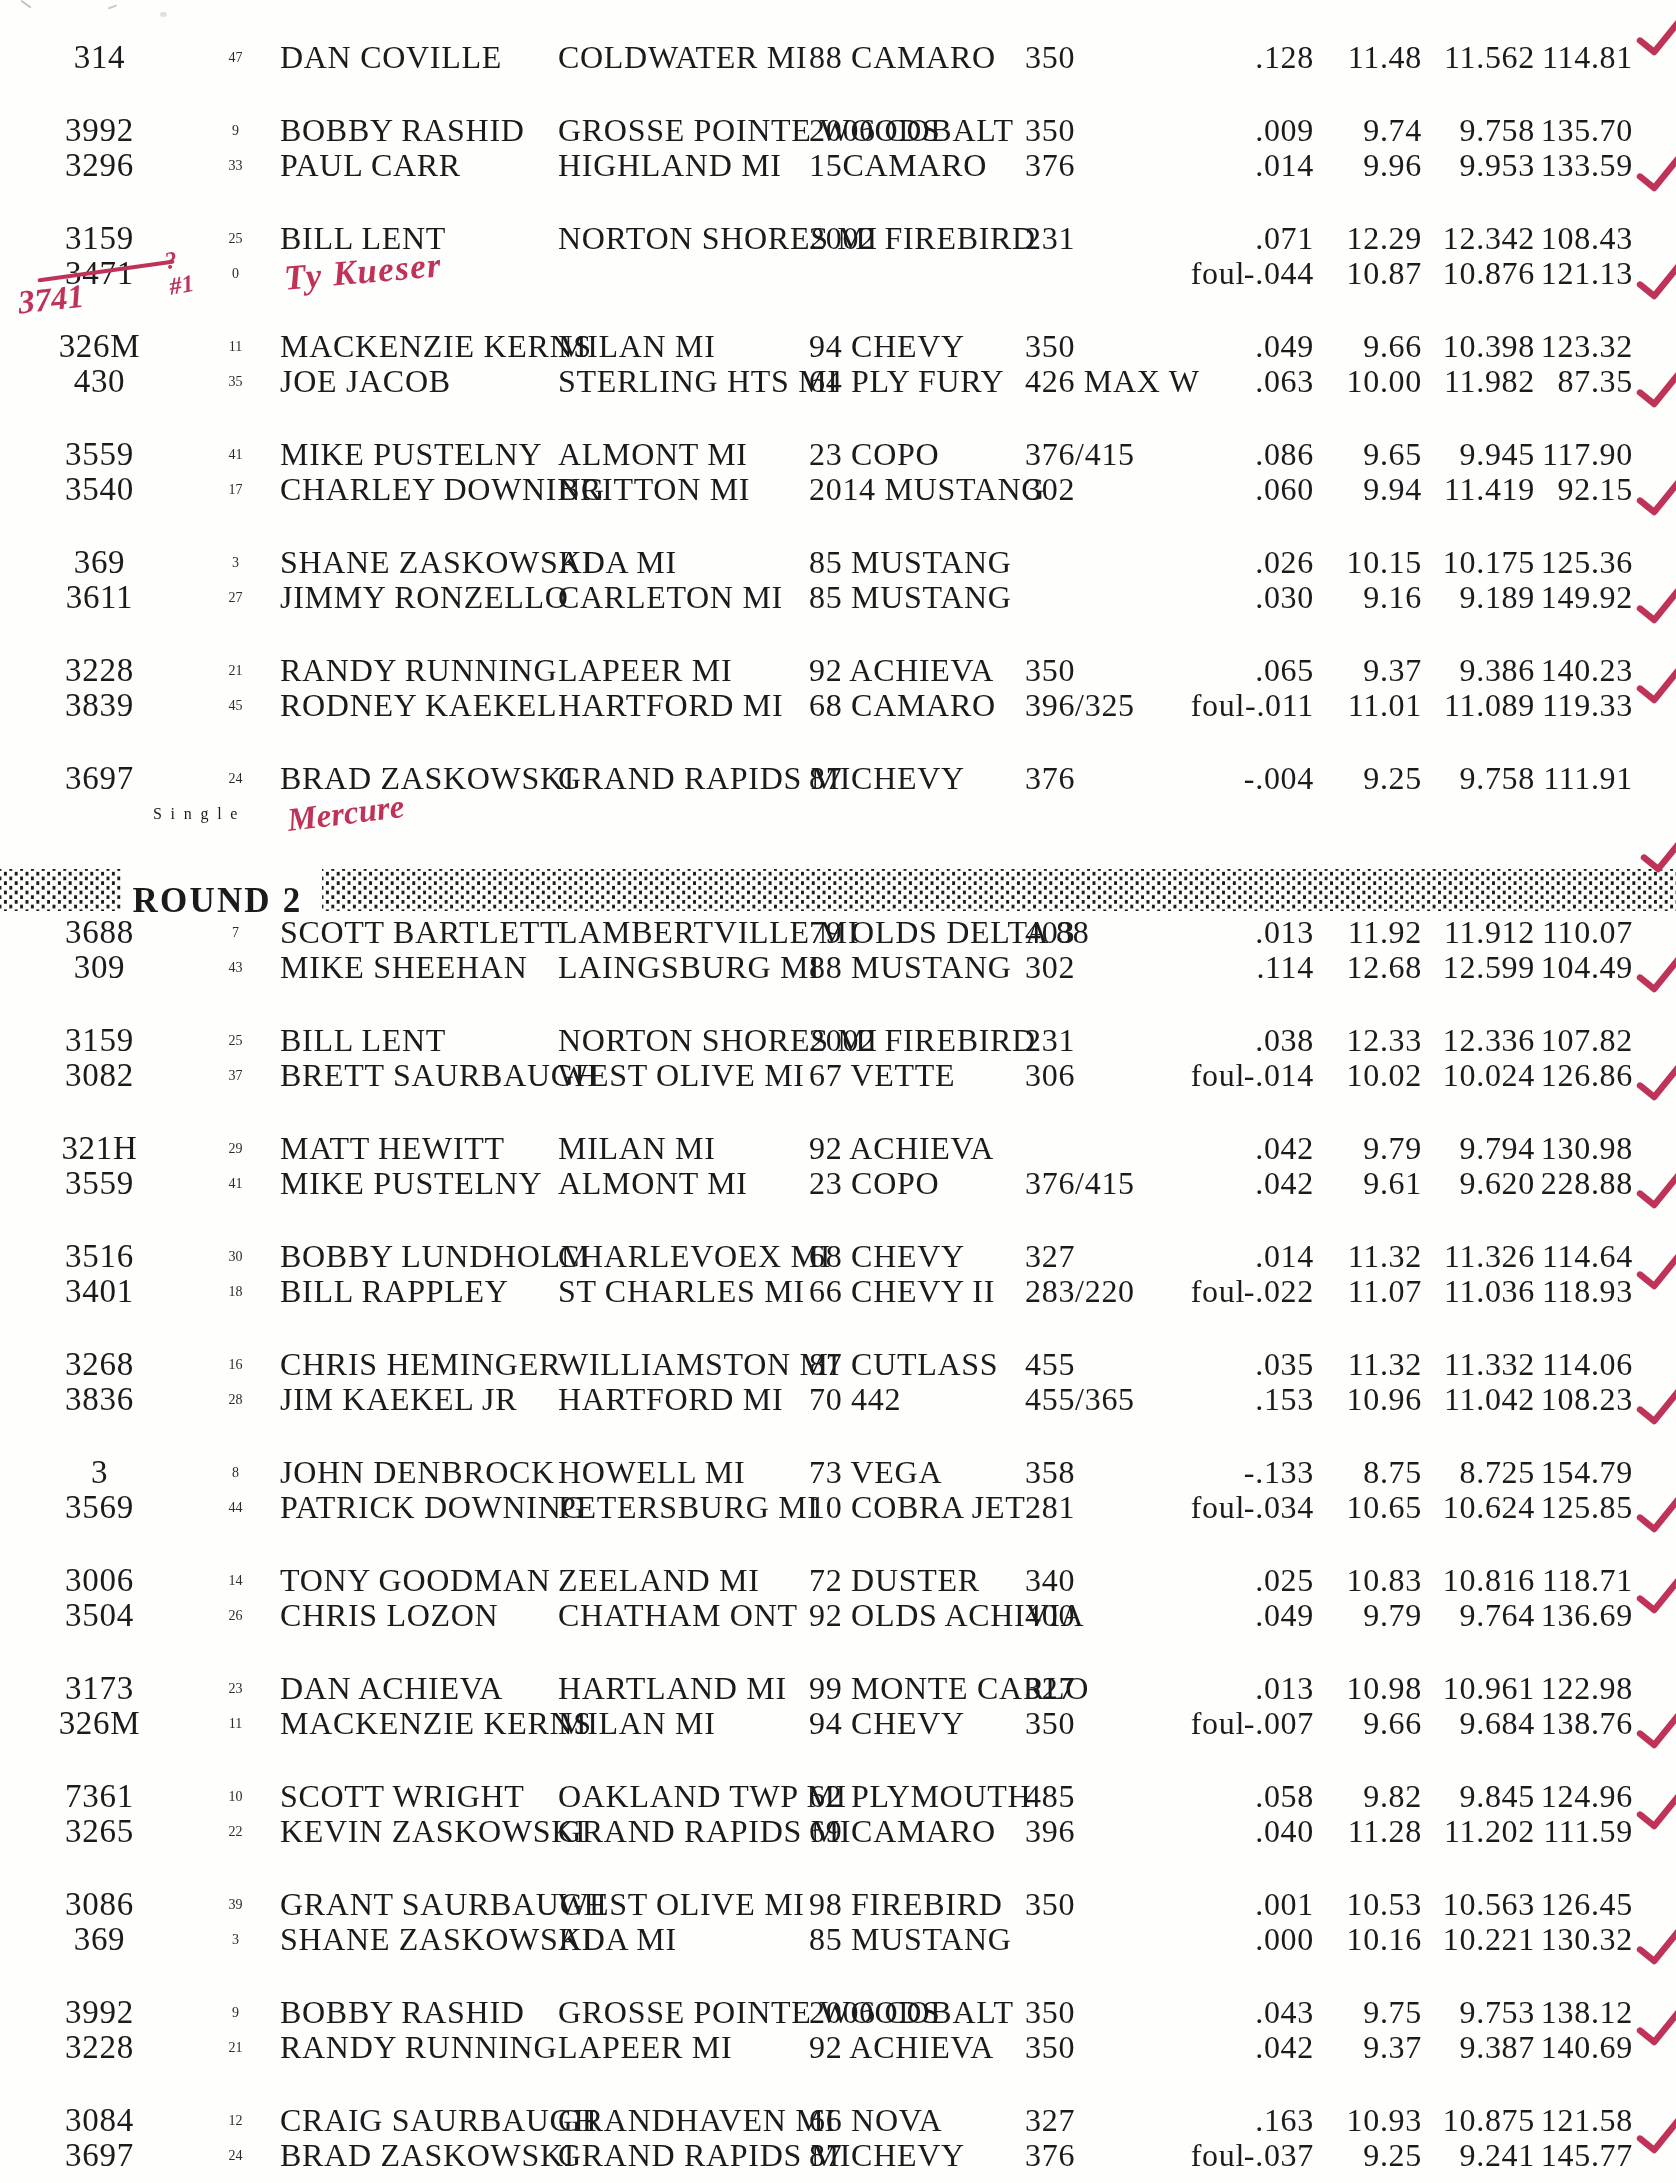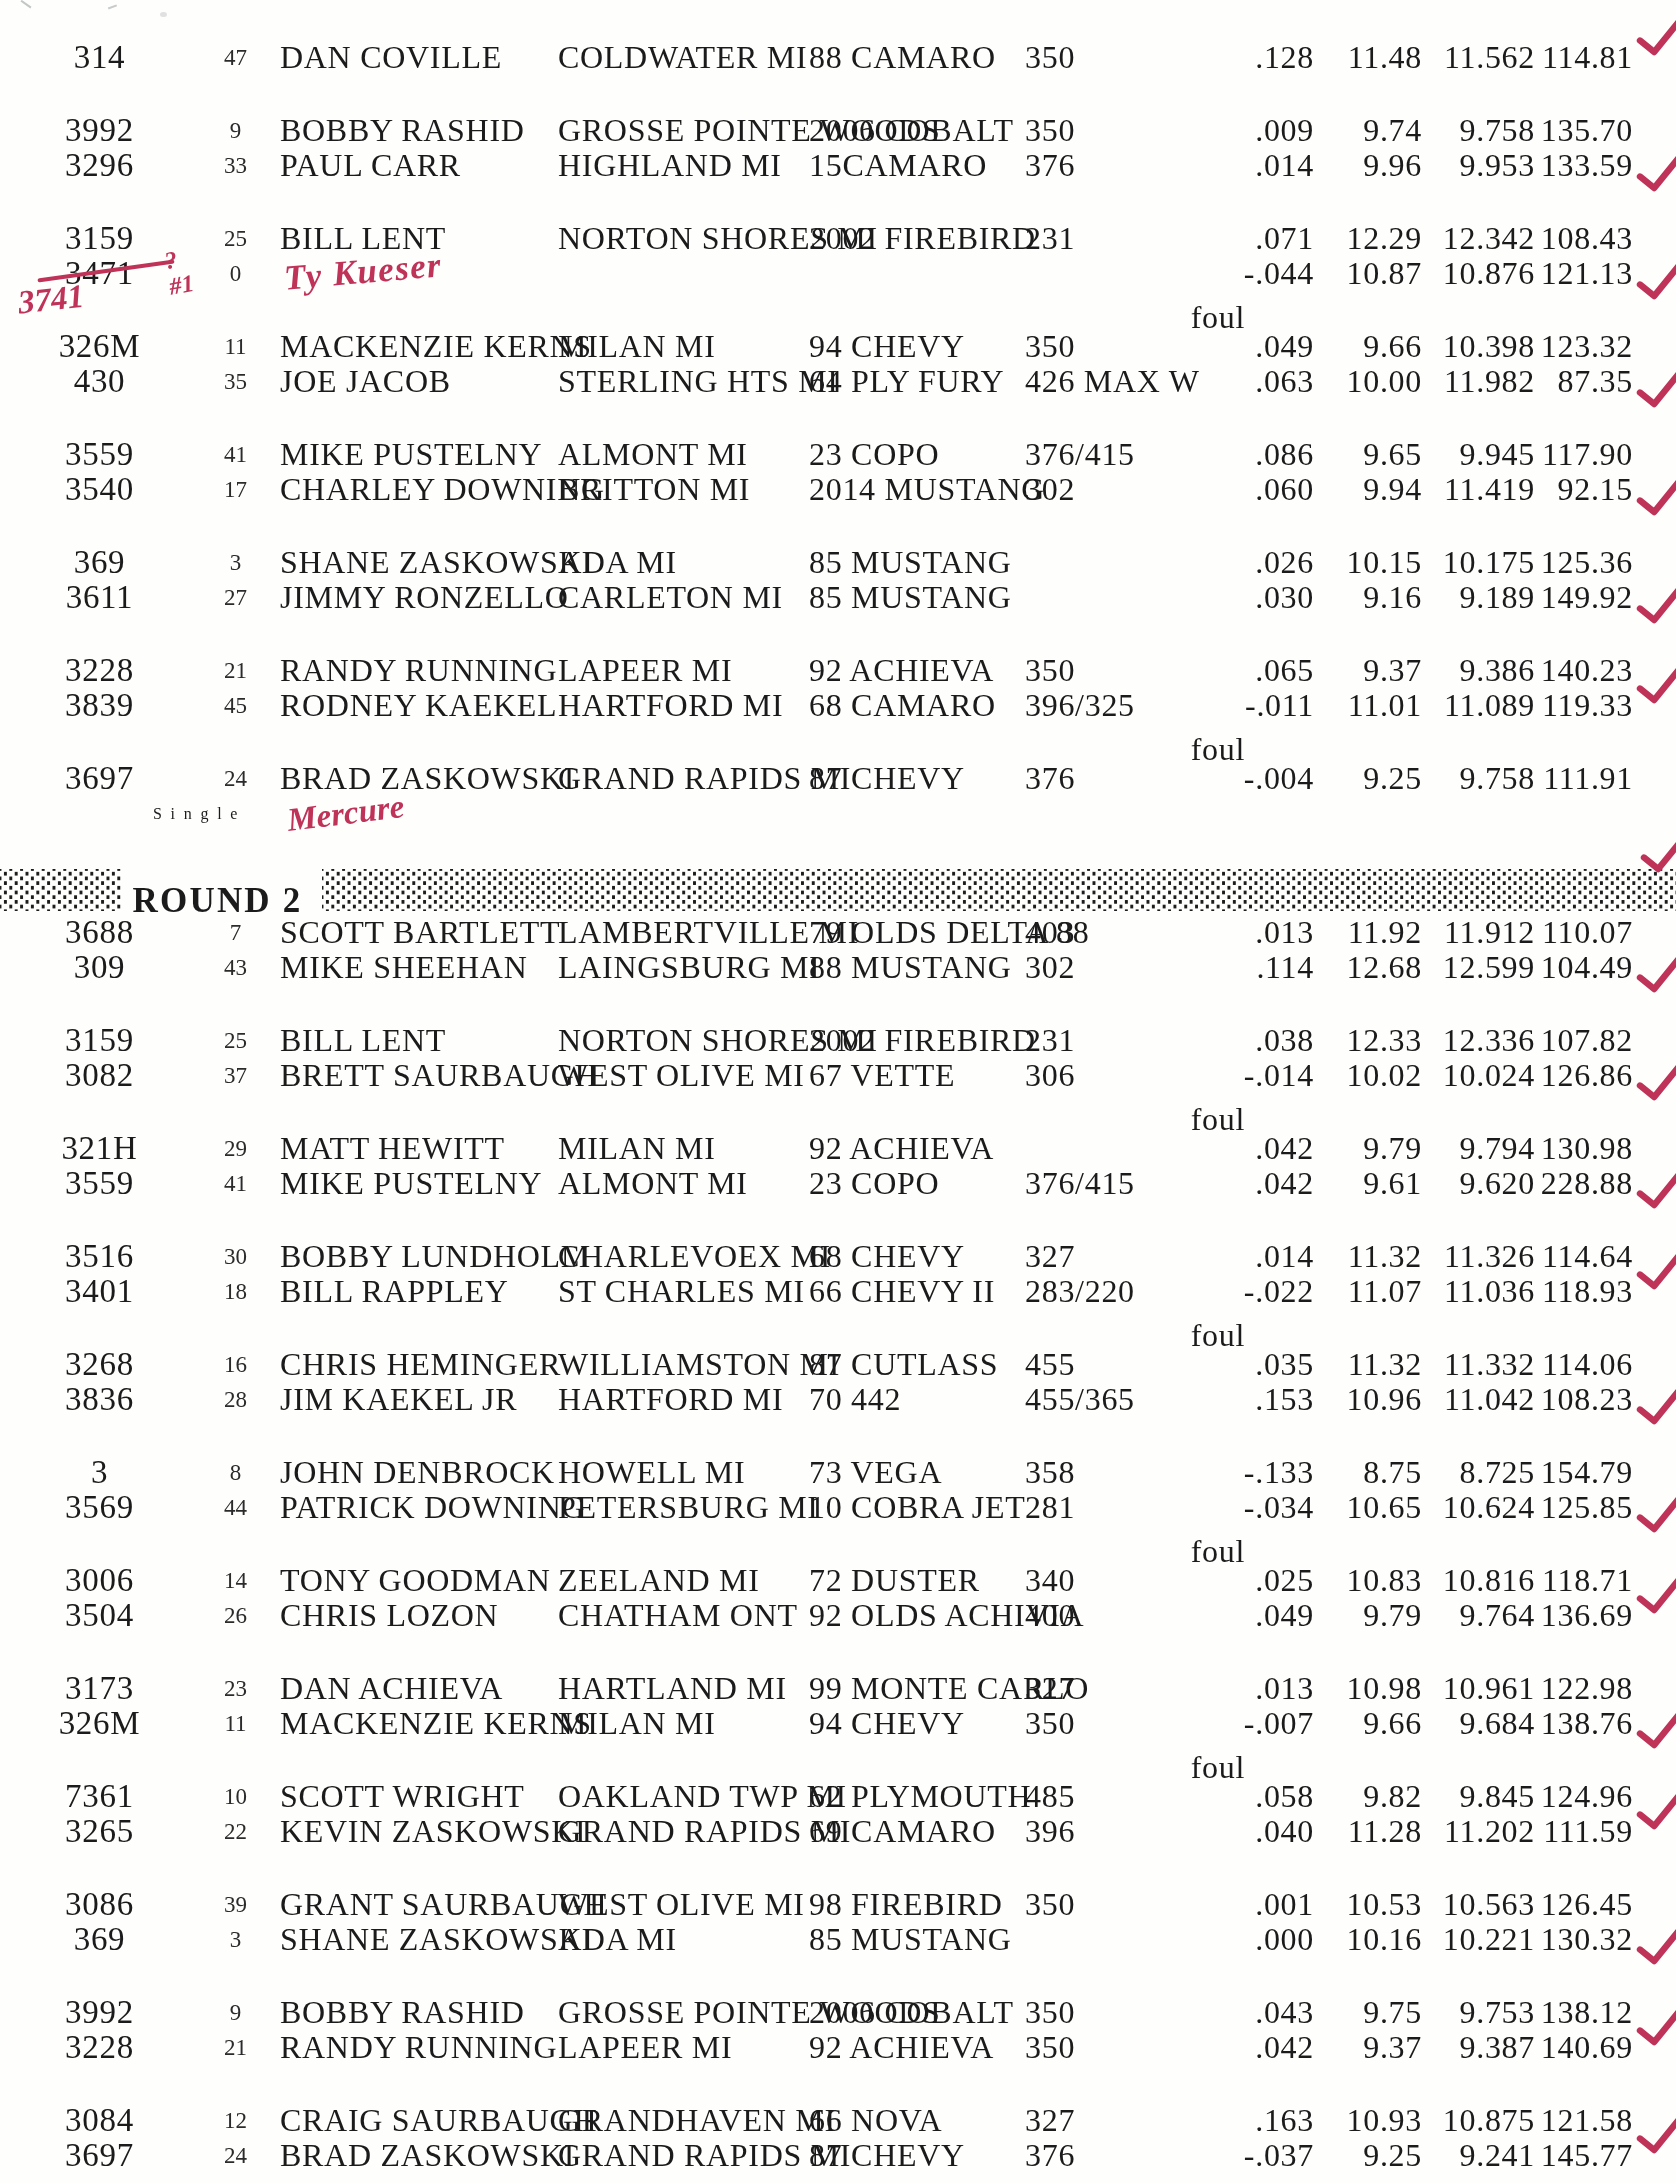--- a/index.html
+++ b/index.html
@@ -5,26 +5,26 @@
   html,body{margin:0;padding:0;background:#ffffff;}
   .page{position:relative;width:1677px;height:2183px;background:#fefefdff;
         font-family:"Liberation Serif","DejaVu Serif",serif;color:#1b1b1b;
         padding-top:40px;box-sizing:border-box;overflow:hidden;}
   .section{position:relative;padding-left:19px;}
   .block{margin:0 0 38px 0;}
   .row{position:relative;height:35px;}
   .cell{position:absolute;top:0;height:35px;line-height:35px;font-size:32px;
         white-space:nowrap;letter-spacing:0.7px;}
   .c-car{left:27px;width:107px;text-align:center;font-size:33px;}
-  .c-cls{left:182px;width:69px;text-align:center;font-size:23px;color:#2b2b2b;letter-spacing:0;}
+  .c-cls{left:182px;width:69px;text-align:center;font-size:14px;color:#2b2b2b;letter-spacing:0;}
   .c-driver{left:261px;}
   .c-city{left:539px;}
   .c-model{left:790px;}
   .c-engine{left:1006px;}
-  .c-foul{left:1119px;width:107px;text-align:right;margin-top:44px;}
+  .c-foul{left:1119px;width:107px;text-align:right;}
   .c-rt{left:1176px;width:119px;text-align:right;}
   .c-et1{left:1311px;width:92px;text-align:right;}
   .c-et2{left:1421px;width:95px;text-align:right;}
   .c-mph{left:1510px;width:104px;text-align:right;}
   .c-single{left:134px;font-size:16px;letter-spacing:8.7px;}
   .check{position:absolute;left:1613px;width:66px;height:53px;}
   .check.inline{top:-7.2px}
   .check.high{top:-35px}
   .check.low{top:26px;left:1617px}
   .check svg{width:100%;height:100%;transform:rotate(-6deg);}

